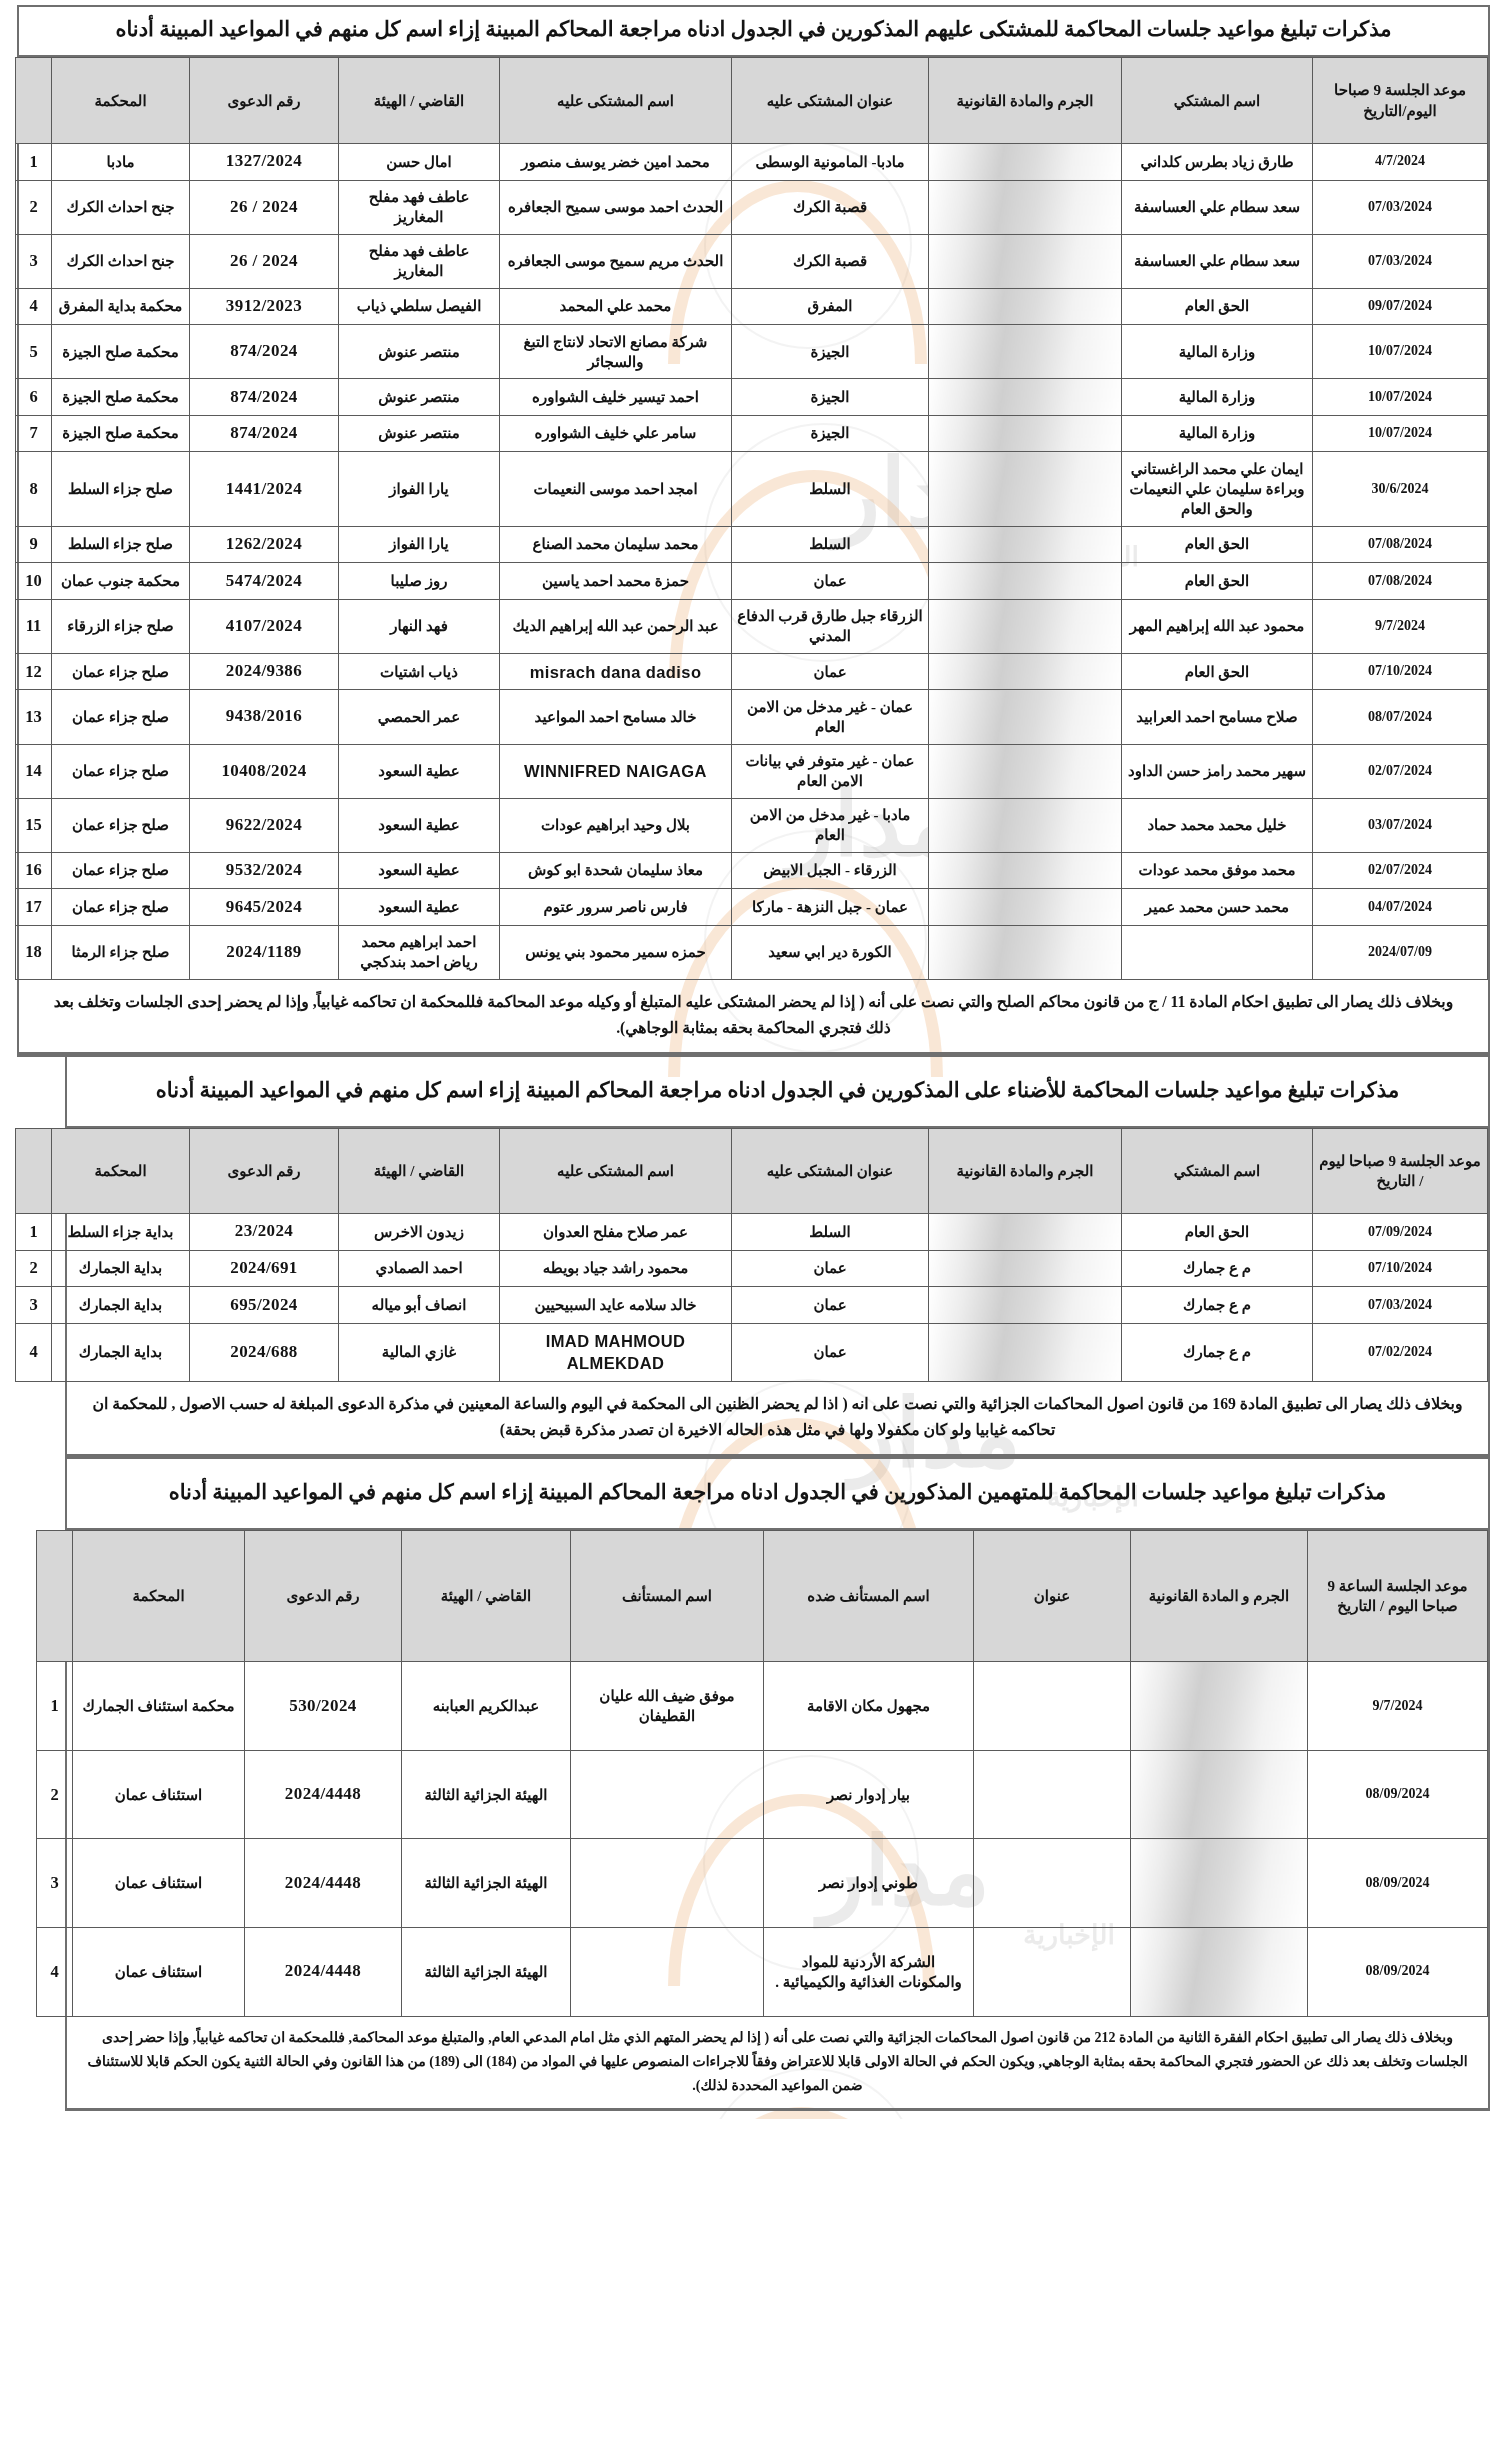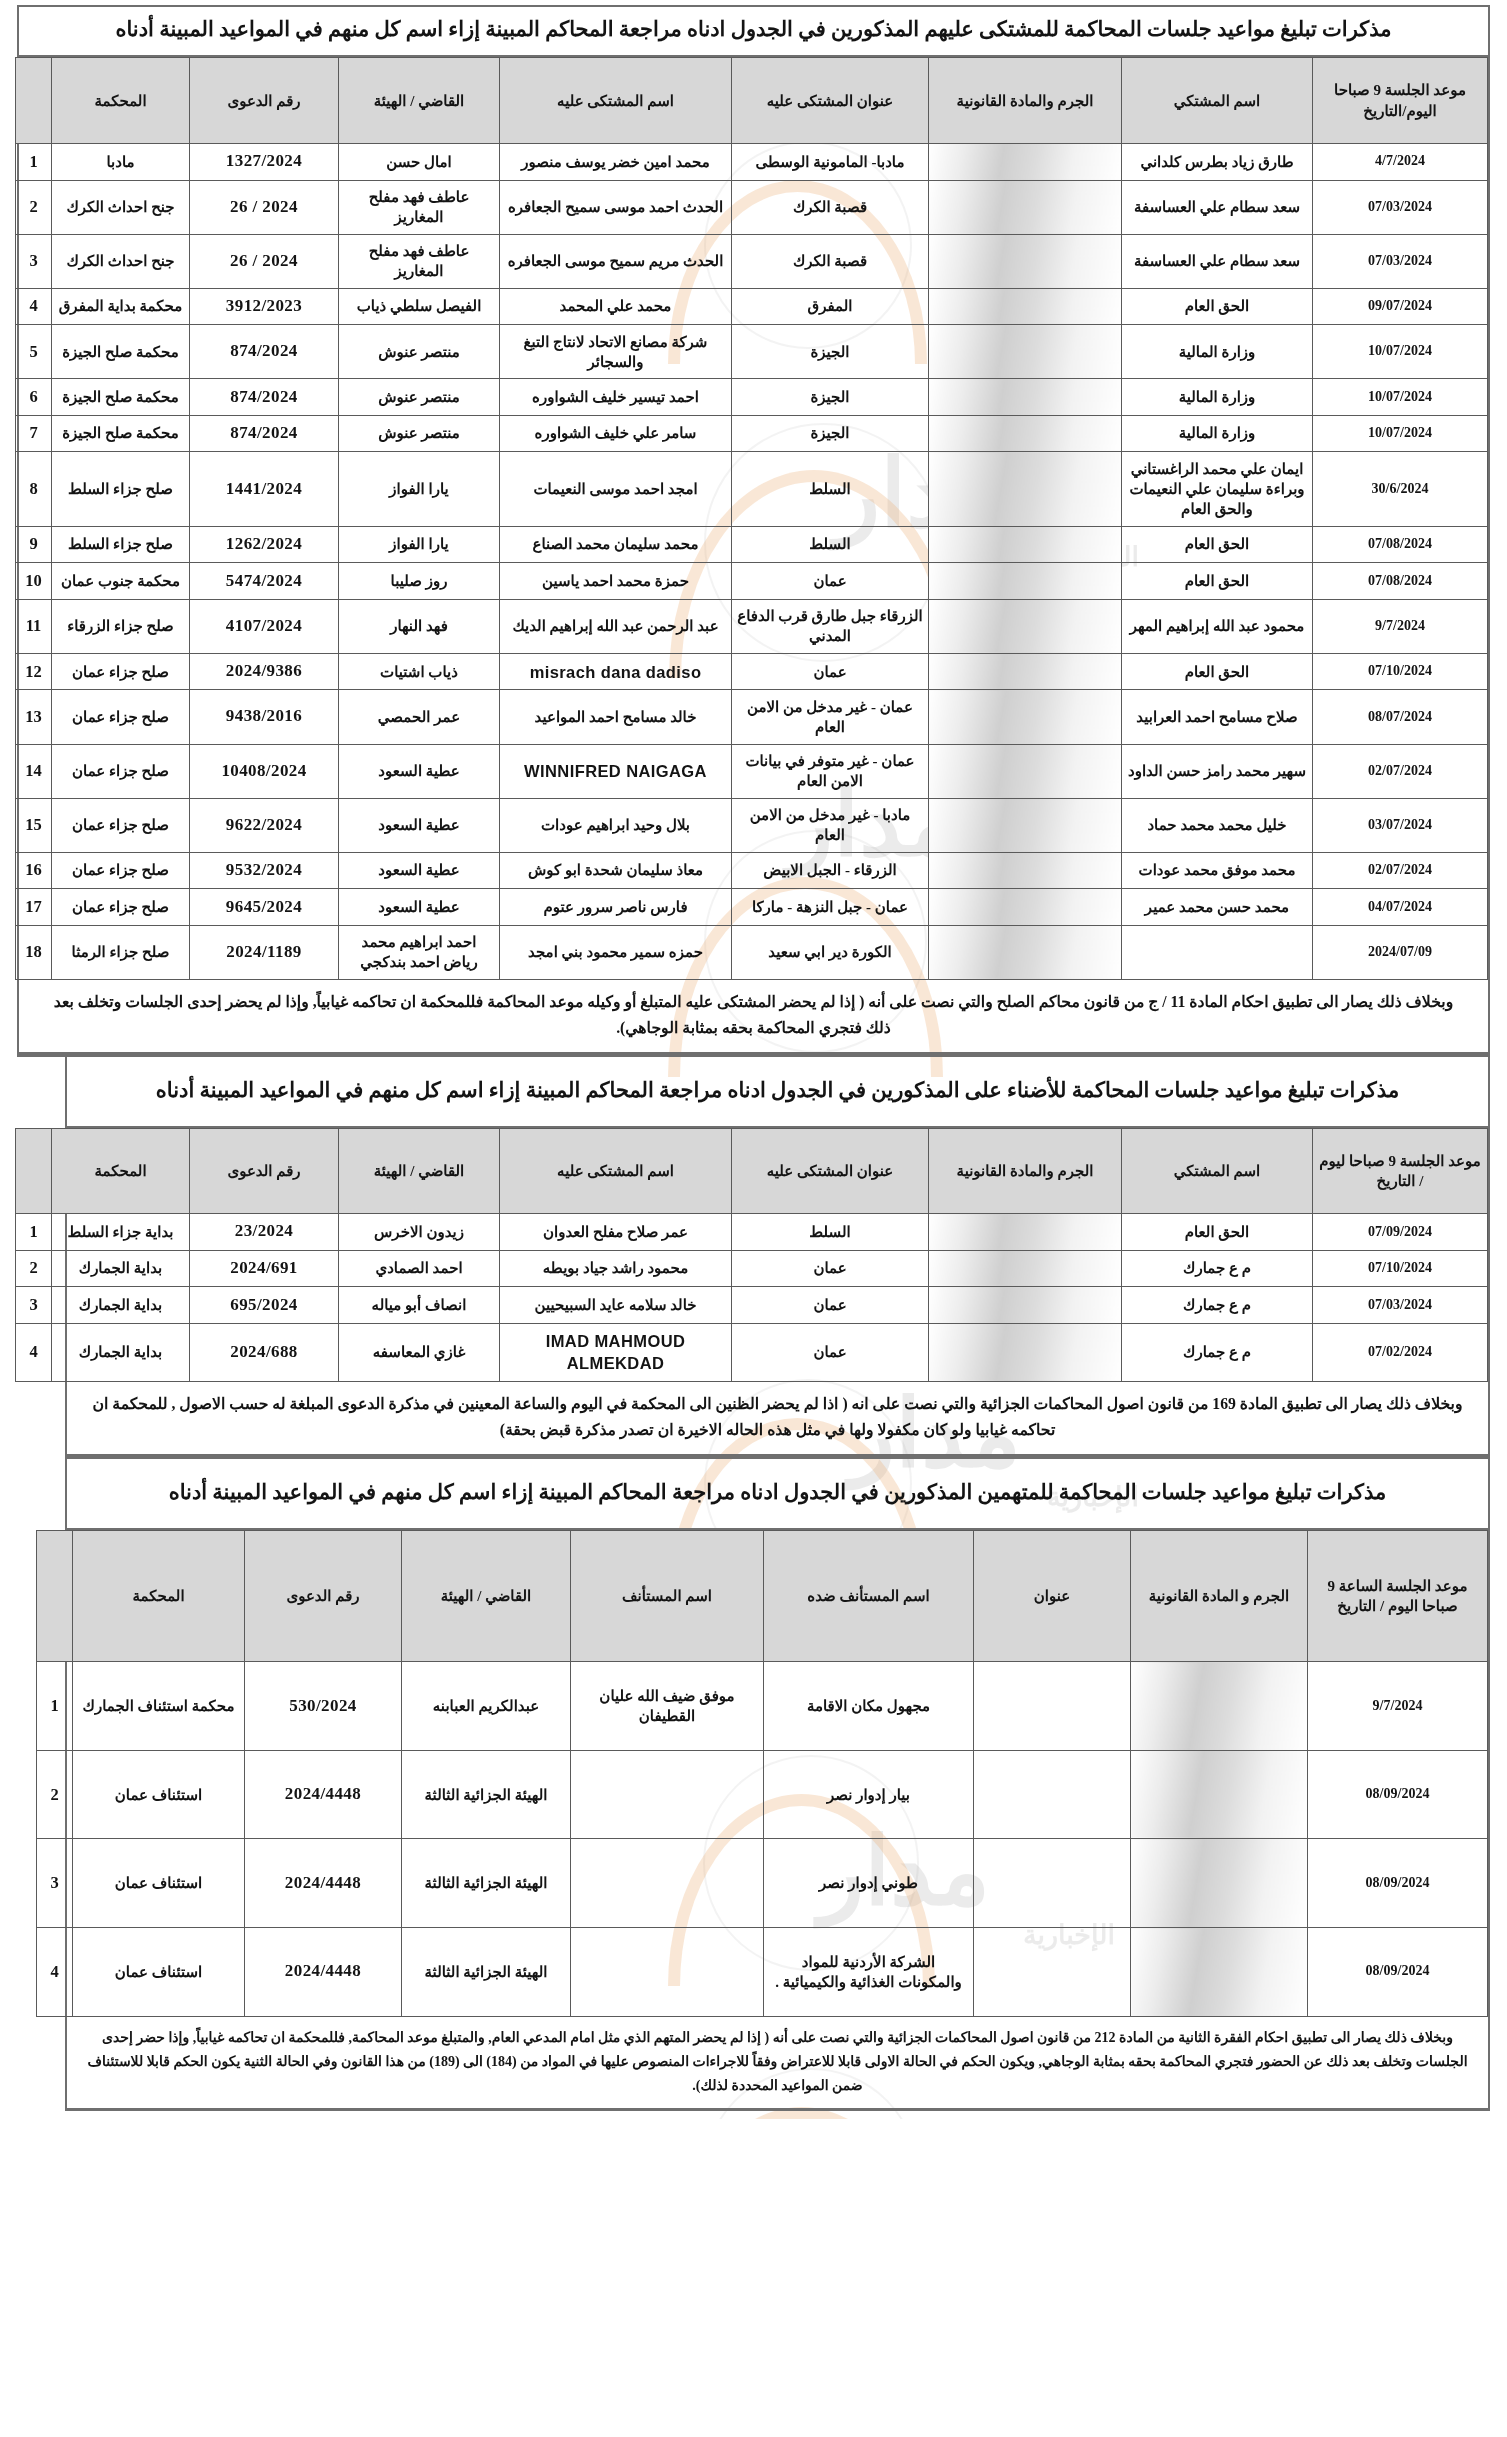--- a/index.html
+++ b/index.html
@@ -387,21 +387,21 @@
               <td>عطية السعود</td>
               <td class="num">9645/2024</td>
               <td>صلح جزاء عمان</td>
               <td class="idx">17</td>
             </tr>
             <tr>
               <td class="date">2024/07/09</td>
               <td></td>
               <td class="blurred"></td>
               <td>الكورة دير ابي سعيد</td>
-              <td>حمزه سمير محمود بني امجد</td>
+              <td>حمزه سمير محمود بني يونس</td>
               <td>احمد ابراهيم محمد رياض احمد بندكجي</td>
               <td class="num">2024/1189</td>
               <td>صلح جزاء الرمثا</td>
               <td class="idx">18</td>
             </tr>
           </tbody>
       </table>
     </div>
 
     <div class="note">وبخلاف ذلك يصار الى تطبيق احكام المادة 11 / ج من قانون محاكم الصلح والتي نصت على أنه ( إذا لم يحضر المشتكى عليه المتبلغ أو وكيله موعد المحاكمة فللمحكمة ان تحاكمه غيابياً, وإذا لم يحضر إحدى الجلسات وتخلف بعد ذلك فتجري المحاكمة بحقه بمثابة الوجاهي).</div>
@@ -469,21 +469,21 @@
               <td class="num">695/2024</td>
               <td>بداية الجمارك</td>
               <td class="idx">3</td>
             </tr>
             <tr>
               <td class="date">07/02/2024</td>
               <td>م ع جمارك</td>
               <td class="blurred"></td>
               <td>عمان</td>
               <td class="latin">IMAD MAHMOUD ALMEKDAD</td>
-              <td>غازي المعاسفه</td>
+              <td>غازي المالية</td>
               <td class="num">2024/688</td>
               <td>بداية الجمارك</td>
               <td class="idx">4</td>
             </tr>
           </tbody>
       </table>
     </div>
 
     <div class="note">وبخلاف ذلك يصار الى تطبيق المادة 169 من قانون اصول المحاكمات الجزائية والتي نصت على انه ( اذا لم يحضر الظنين الى المحكمة في اليوم والساعة المعينين في مذكرة الدعوى المبلغة له حسب الاصول , للمحكمة ان تحاكمه غيابيا ولو كان مكفولا ولها في مثل هذه الحاله الاخيرة ان تصدر مذكرة قبض بحقة)</div>
   </div>

